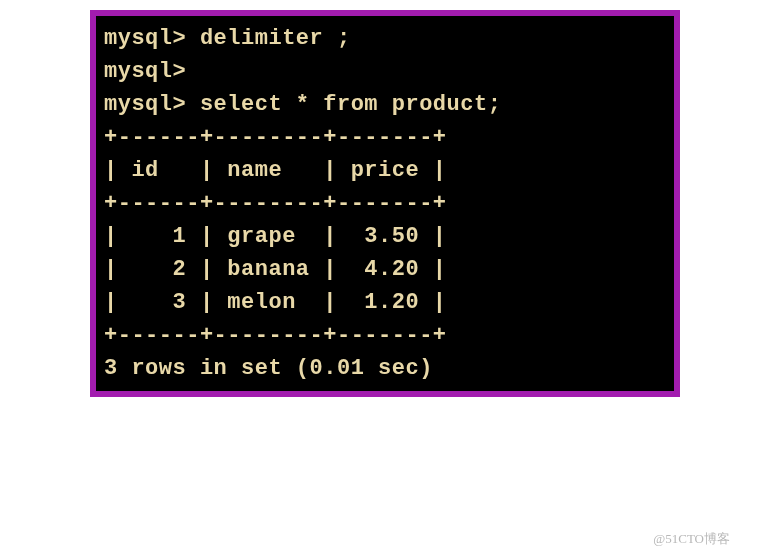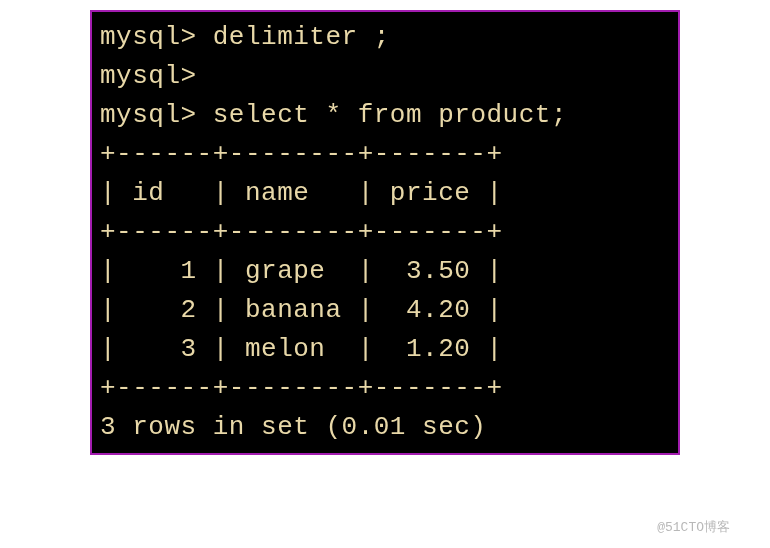--- a/index.html
+++ b/index.html
@@ -10,41 +10,41 @@
     body {
       background: #ffffff;
       width: 770px;
       height: 548px;
       font-family: "Courier New", Courier, monospace;
       position: relative;
     }
     .terminal {
       background: #000000;
       color: #e8d8a8;
-      font-size: 26px;
+      font-size: 22px;
       line-height: 1.5;
       padding: 6px 8px;
-      font-weight: normal;
+      font-weight: bold;
       letter-spacing: 0.5px;
       width: 590px;
       margin-left: 90px;
       margin-top: 10px;
-      border: 2px solid #a21caf;
+      border: 6px solid #a21caf;
       white-space: pre;
     }
     .prompt-line {
       display: block;
     }
     .watermark {
       position: absolute;
       right: 40px;
-      bottom: 12px;
+      bottom: 0;
       color: #b8b8b8;
       font-size: 13px;
-      font-family: Liberation Mono, monospace;
+      font-family: Liberation Serif, serif;
     }
   </style>
 </head>
 <body>
 
 <div class="terminal"><span class="prompt-line"><span>mysql&gt;</span> <span>delimiter ;</span></span><span class="prompt-line"><span>mysql&gt;</span><span></span></span><span class="prompt-line"><span>mysql&gt;</span> <span>select * from product;</span></span><span class="prompt-line">+------+--------+-------+</span><span class="prompt-line">| id   | name   | price |</span><span class="prompt-line">+------+--------+-------+</span><span class="prompt-line">|    1 | grape  |  3.50 |</span><span class="prompt-line">|    2 | banana |  4.20 |</span><span class="prompt-line">|    3 | melon  |  1.20 |</span><span class="prompt-line">+------+--------+-------+</span><span class="prompt-line">3 rows in set (0.01 sec)</span></div>
 
 <div class="watermark">@51CTO博客</div>
 
 </body></html>

